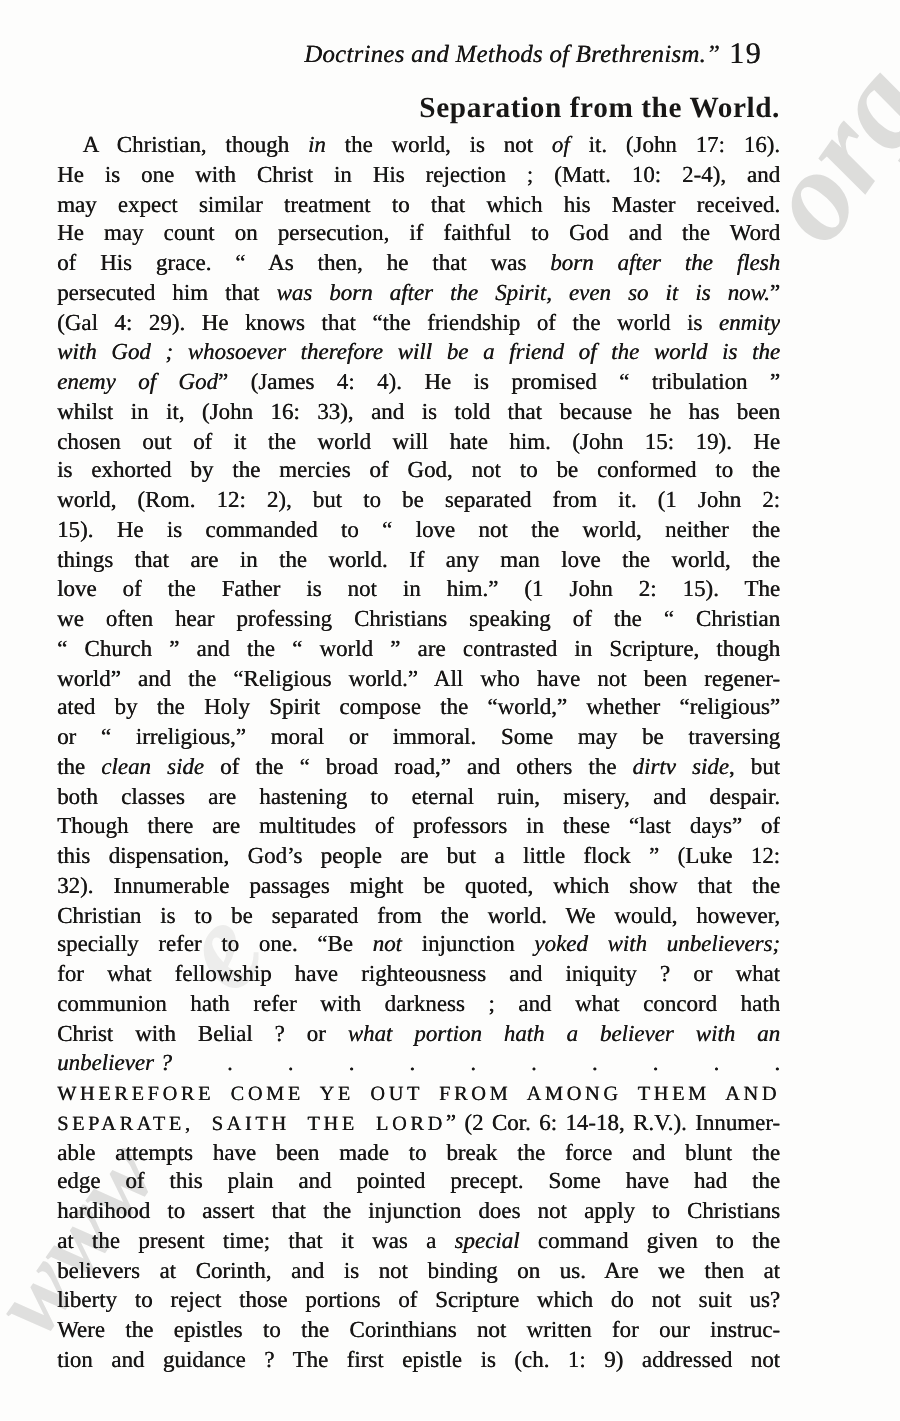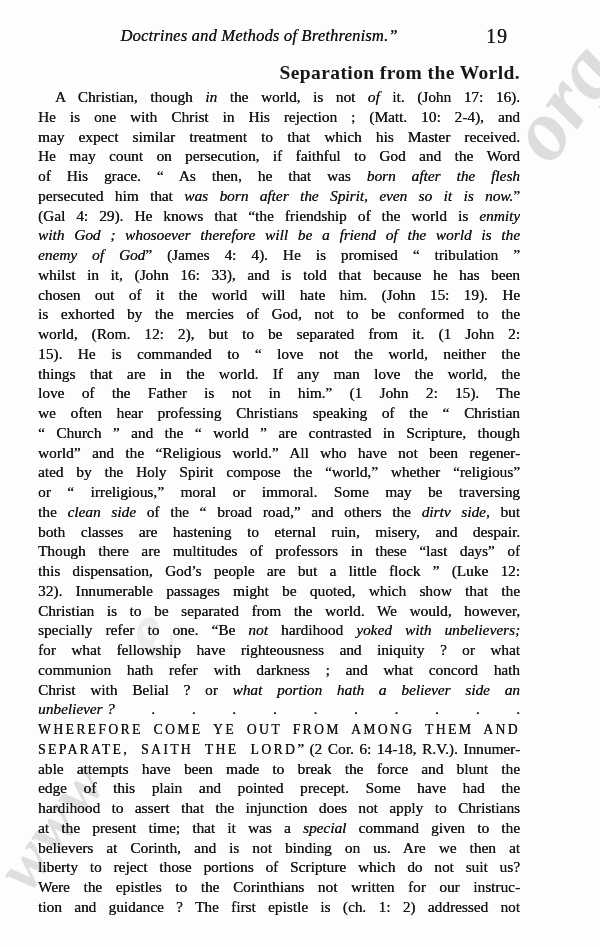--- a/index.html
+++ b/index.html
@@ -12,21 +12,21 @@
     color:#181716;
   }
   .content{
     position:absolute;left:38px;top:26px;width:482px;
   }
   
   .running-header{
     position:relative;height:20px;line-height:20px;
   }
   .running-title{
-    display:block;text-align:center;
+    display:block;text-align:right;
     font-style:italic;font-size:16.5px;letter-spacing:.2px;
     padding-right:40px; 
     text-shadow:.25px 0 0 currentColor;
   }
   .page-number{
     position:absolute;right:12px;top:0;
     font-size:20px;font-style:normal;letter-spacing:1px;
     text-shadow:.25px 0 0 currentColor;
   }
   
@@ -103,24 +103,24 @@
         <div class="line"><span>“ Church ” and the “ world ” are contrasted in Scripture, though</span></div>
         <div class="line"><span>world” and the “Religious world.”  All who have not been regener-</span></div>
         <div class="line"><span>ated by the Holy Spirit compose the “world,” whether “religious”</span></div>
         <div class="line"><span>or “ irreligious,” moral or immoral.  Some may be traversing</span></div>
         <div class="line"><span>the </span><span class="seg-i">clean side</span><span> of the “ broad road,” and others the </span><span class="seg-i">dirtv side</span><span>, but</span></div>
         <div class="line"><span>both classes are hastening to eternal ruin, misery, and despair.</span></div>
         <div class="line"><span>Though there are multitudes of professors in these “last days” of</span></div>
         <div class="line"><span>this dispensation, God’s people are but a little flock ” (Luke 12:</span></div>
         <div class="line"><span>32).  Innumerable passages might be quoted, which show that the</span></div>
         <div class="line"><span>Christian is to be separated from the world.  We would, however,</span></div>
-        <div class="line"><span>specially refer to one.  “Be </span><span class="seg-i">not</span><span> hardihood </span><span class="seg-i">yoked with unbelievers;</span></div>
+        <div class="line"><span>specially refer to one.  “Be </span><span class="seg-i">not</span><span> injunction </span><span class="seg-i">yoked with unbelievers;</span></div>
         <div class="line"><span>for what fellowship have righteousness and iniquity ? or what</span></div>
         <div class="line"><span>communion hath refer with darkness ; and what concord hath</span></div>
-        <div class="line"><span>Christ with Belial ? or </span><span class="seg-i">what portion hath a believer side an</span></div>
+        <div class="line"><span>Christ with Belial ? or </span><span class="seg-i">what portion hath a believer with an</span></div>
         <div class="line spread">
           <span class="seg-i">unbeliever ?</span>
           <span>.</span>
           <span>.</span>
           <span>.</span>
           <span>.</span>
           <span>.</span>
           <span>.</span>
           <span>.</span>
           <span>.</span>
@@ -129,17 +129,17 @@
         </div>
         <div class="line"><span class="seg-sc">WHEREFORE COME YE OUT FROM AMONG THEM AND BE YE</span></div>
         <div class="line"><span class="seg-sc">SEPARATE, SAITH THE LORD</span><span>” (2 Cor. 6: 14-18, R.V.).  Innumer-</span></div>
         <div class="line"><span>able attempts have been made to break the force and blunt the</span></div>
         <div class="line"><span>edge of this plain and pointed precept.  Some have had the</span></div>
         <div class="line"><span>hardihood to assert that the injunction does not apply to Christians</span></div>
         <div class="line"><span>at the present time; that it was a </span><span class="seg-i">special</span><span> command given to the</span></div>
         <div class="line"><span>believers at Corinth, and is not binding on us.  Are we then at</span></div>
         <div class="line"><span>liberty to reject those portions of Scripture which do not suit us?</span></div>
         <div class="line"><span>Were the epistles to the Corinthians not written for our instruc-</span></div>
-        <div class="line"><span>tion and guidance ?  The first epistle is (ch. 1: 2) addressed not</span></div>
+        <div class="line"><span>tion and guidance ?  The first epistle is (ch. 1: 9) addressed not</span></div>
       </div>
 
   </div>
 </div>
 
 </body></html>

